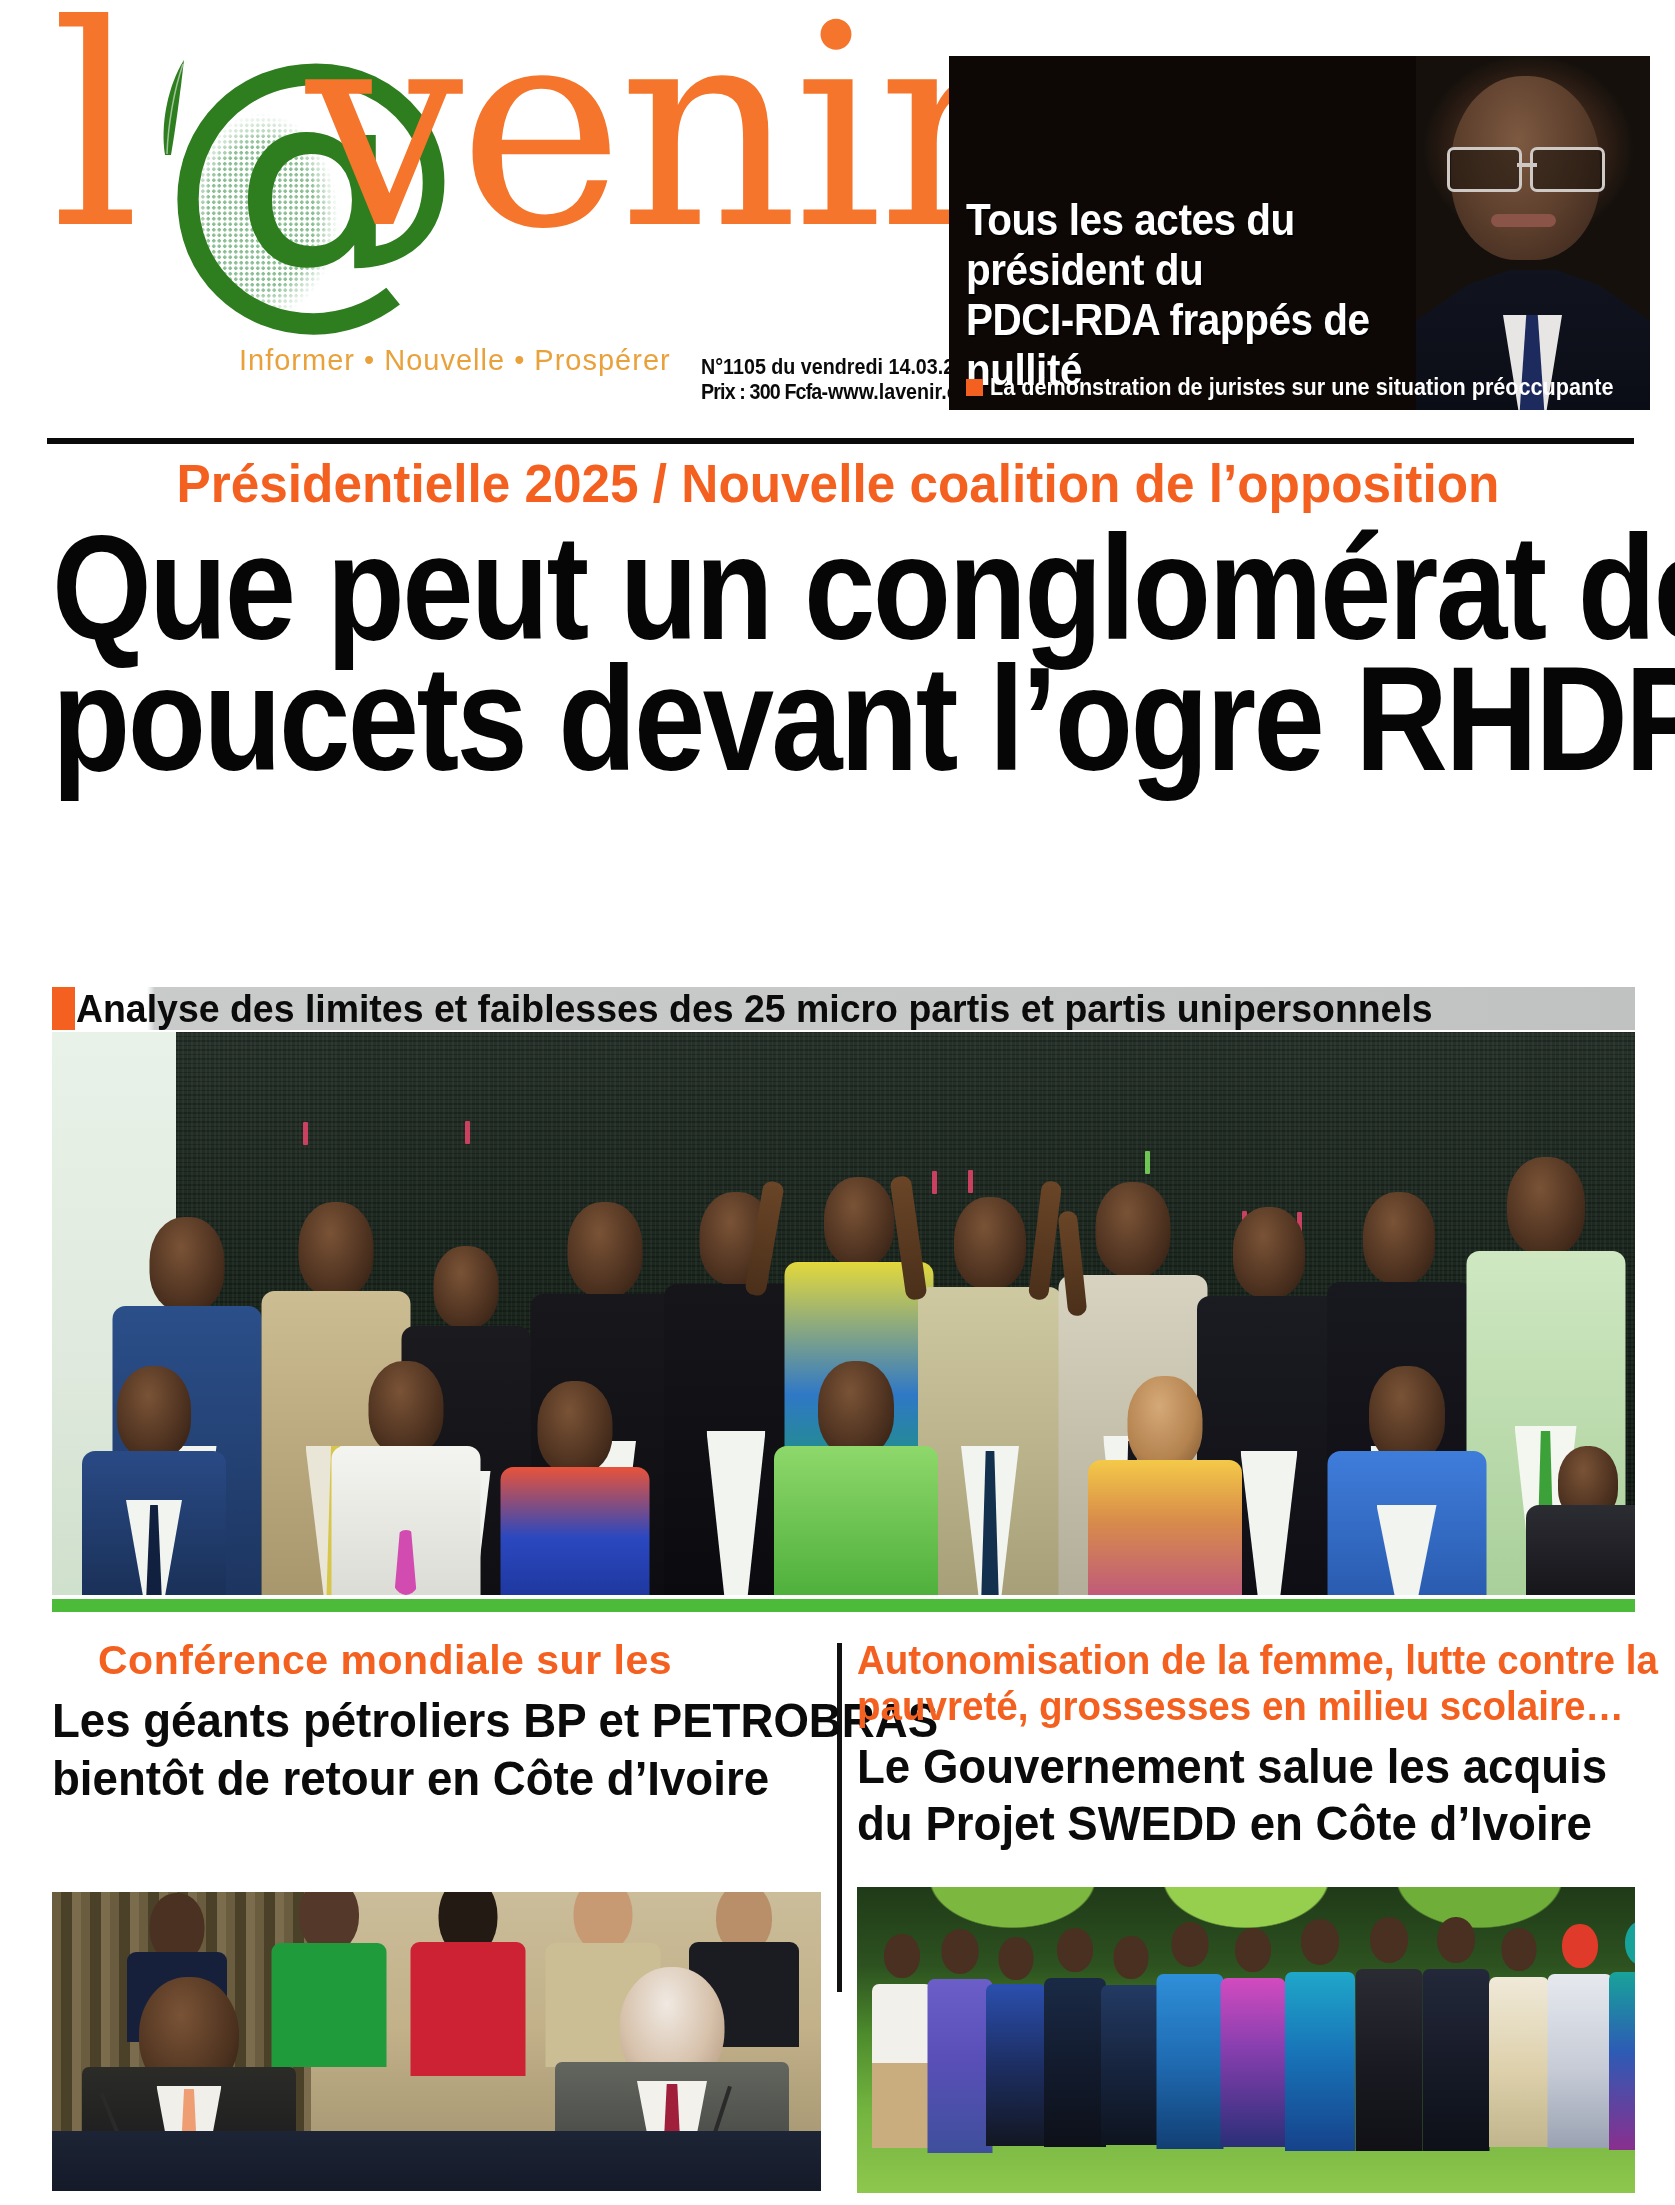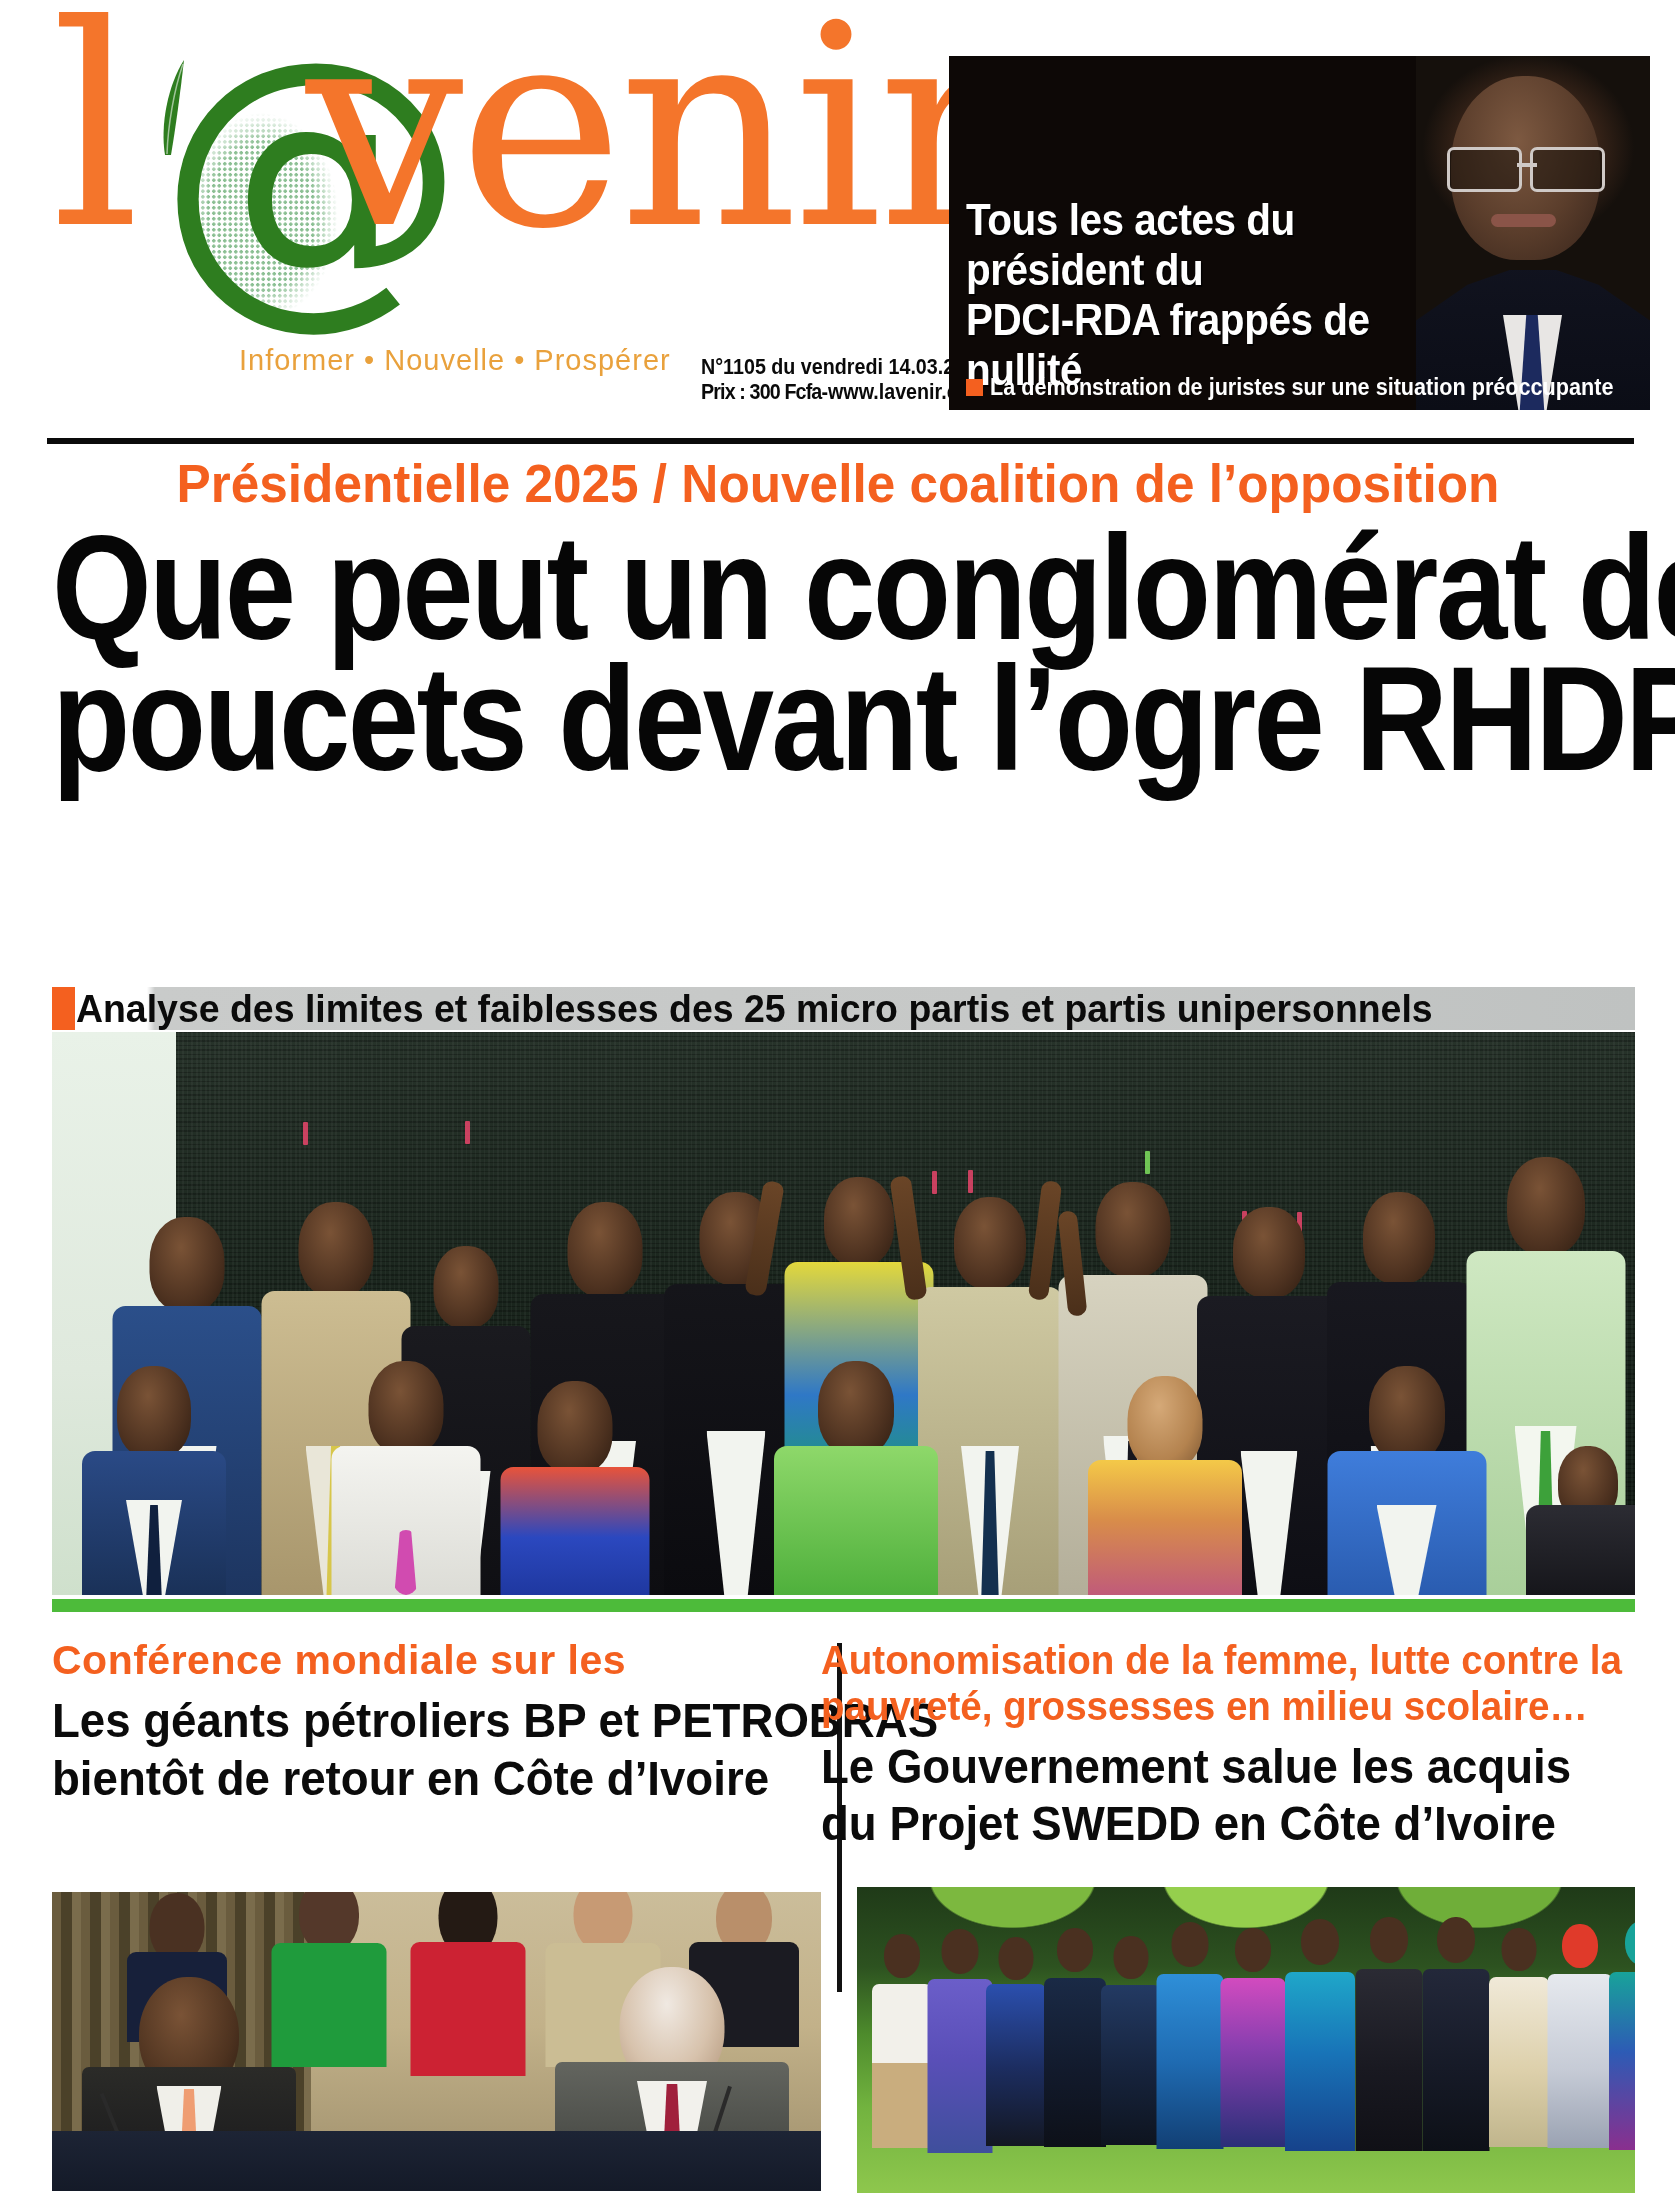--- a/index.html
+++ b/index.html
@@ -180,28 +180,28 @@
     background:#f2f4ef;clip-path:polygon(0 0,100% 0,70% 100%,30% 100%);
   }
   .person .tie{position:absolute;left:50%;transform:translateX(-50%);bottom:0;background:#1a1c2c;clip-path:polygon(34% 0,66% 0,82% 100%,18% 100%);}
   .arm{position:absolute;background:linear-gradient(180deg,#6a4527,#4a2f1a);border-radius:9px;}
 
   .green-rule{position:absolute;left:52px;top:1599px;width:1583px;height:13px;background:#4DBB3A;}
 
   
   .col{position:absolute;top:1638px;}
   .col.left{left:52px;width:767px;}
-  .col.right{left:821px;width:778px;}
+  .col.right{left:857px;width:778px;}
   .vdiv{position:absolute;left:837px;top:1643px;width:4.5px;height:349px;background:#111;}
 
   .col .ck{
     font-family:"Liberation Sans", sans-serif;font-weight:bold;
     color:#F4601F;font-size:41px;line-height:1.12;white-space:nowrap;
   }
-  .col.left .ck{letter-spacing:0.5px;}
+  .col.left .ck{letter-spacing:0.5px;margin-left:46px;}
   .col.right .ck{transform:scaleX(.94);transform-origin:left top;}
   .col .ch{
     margin-top:9px;
     font-family:"Liberation Sans", sans-serif;font-weight:bold;
     color:#0b0b0b;font-size:48px;line-height:1.16;white-space:nowrap;
     transform:scaleX(.95);transform-origin:left top;
   }
 
   .sub-photo{position:absolute;overflow:hidden;}
   .sub-photo.left{left:52px;top:1892px;width:769px;height:299px;background:#b9a884;}

